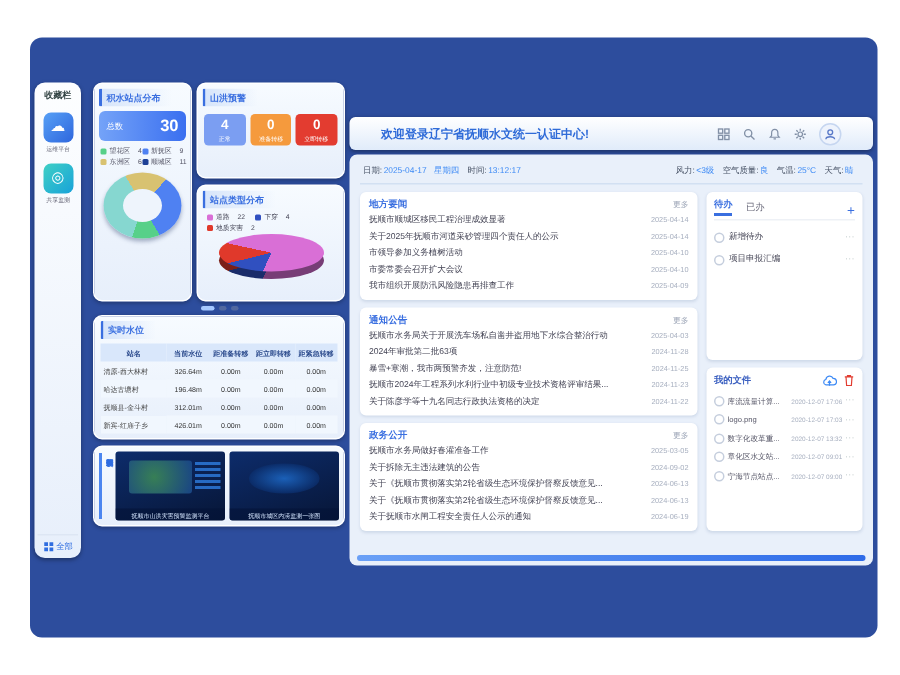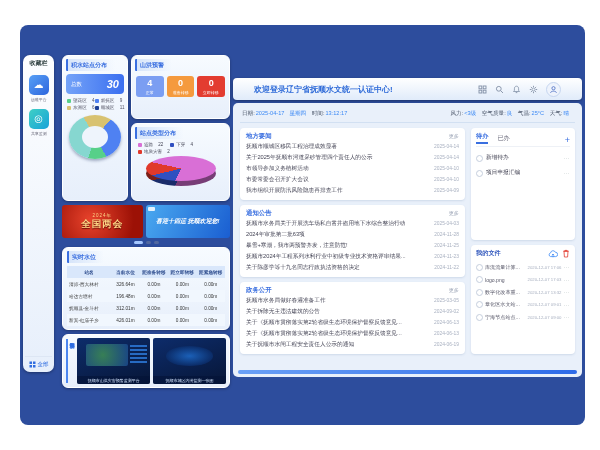--- a/index.html
+++ b/index.html
@@ -28,21 +28,21 @@
           background:linear-gradient(90deg,#d7e5fa,rgba(255,255,255,0));border-left:2px solid #3a6fe0;
           padding:1.5px 8px 1.5px 3px;border-radius:1px;white-space:nowrap;align-self:flex-start;}
 
   
   .left-col{position:absolute;left:42px;top:30px;width:168px;display:flex;flex-direction:column;}
   .row1{display:flex;gap:3px;height:146px;}
   .cardA{width:66px;display:flex;flex-direction:column;padding:3px;}
   .total{margin:3px 0 1px;background:linear-gradient(90deg,#74a3f8,#3a6ff0);border-radius:4px;color:#fff;
          display:flex;align-items:center;justify-content:space-between;padding:4px 5px;}
   .total .tl{font-size:5.5px;}
-  .total .tv{font-size:11px;font-weight:bold;font-style:italic;}
+  .total .tv{font-size:11px;font-weight:bold;}
   .legendA{display:grid;grid-template-columns:1fr 1fr;gap:2px 0;font-size:4.6px;color:#556;margin:3px 0 0 1px;}
   .lg{display:flex;align-items:center;gap:2px;white-space:nowrap;}
   .sw{width:4px;height:4px;border-radius:1px;flex:none;}
   .donut-wrap{margin:5px auto 0;position:relative;width:52px;height:44px;}
   .donut{position:absolute;inset:0;border-radius:50%;box-shadow:0 2px 3px rgba(20,40,90,.35);}
   .donut-hole{position:absolute;left:13px;top:11px;right:13px;bottom:11px;background:#eef4fc;border-radius:50%;}
   .rstack{flex:1;display:flex;flex-direction:column;gap:4px;min-width:0;}
   .cardB{padding:3px;height:64px;display:flex;flex-direction:column;}
   .wboxes{display:flex;gap:3px;margin-top:5px;padding:0 1px;}
   .wbox{flex:1;border-radius:3px;color:#fff;text-align:center;padding:3px 0 2px;}
@@ -214,30 +214,20 @@
             <span class="lg"><i class="sw" style="background: rgb(224, 57, 43);"></i><span>地质灾害</span>&nbsp;<span>2</span></span>
           </div>
           <div class="pie-wrap">
             <div class="pie-side" id="pieSide" style="background: conic-gradient(from 205deg, rgb(48, 80, 192) 0deg, rgb(48, 80, 192) 51.4286deg, rgb(224, 57, 43) 51.4286deg, rgb(224, 57, 43) 77.1429deg, rgb(217, 111, 214) 77.1429deg, rgb(217, 111, 214) 360deg);"></div>
             <div class="pie" id="pieTop" style="background: conic-gradient(from 205deg, rgb(48, 80, 192) 0deg, rgb(48, 80, 192) 51.4286deg, rgb(224, 57, 43) 51.4286deg, rgb(224, 57, 43) 77.1429deg, rgb(217, 111, 214) 77.1429deg, rgb(217, 111, 214) 360deg);"></div>
           </div>
         </div>
       </div>
     </div>
 
-    <div class="banners">
-      <div class="bn bn-red">
-        <span class="b1">2024年</span>
-        <span class="b2">全国两会</span>
-      </div>
-      <div class="bn bn-blue">
-        <span class="bn-badge"></span>
-        <span>喜迎十四运 抚顺欢迎您!</span>
-      </div>
-    </div>
     <div class="dots">
       <span class="dot on"></span>
       <span class="dot"></span>
       <span class="dot"></span>
     </div>
 
     <div class="card cardW">
       <span class="ptitle">实时水位</span>
       <table class="wt">
         <colgroup>

